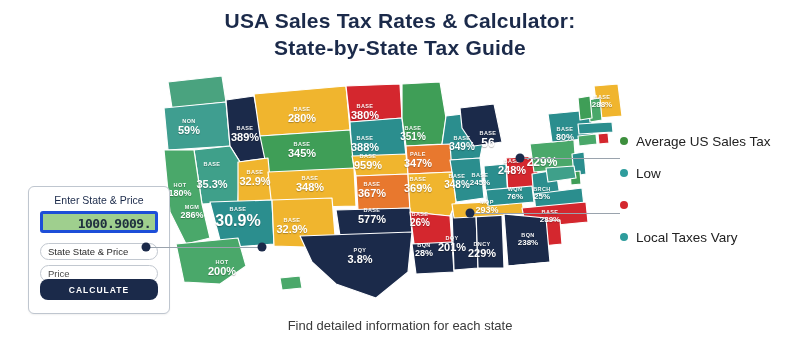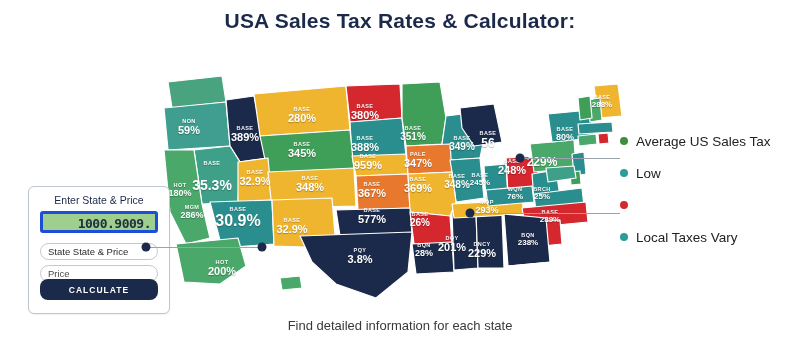--- a/index.html
+++ b/index.html
@@ -77,20 +77,21 @@
   .ldot{position:absolute;width:9px;height:9px;border-radius:50%;
         background:#1b2a4a;transform:translate(-50%,-50%);}
 </style>
 </head>
 <body>
 
 <div id="stage">
 
   <div class="title">
     <span>USA Sales Tax Rates &amp; Calculator:</span>
+    <span class="l2">State-by-State Tax Guide</span>
   </div>
 
   <div id="mapwrap">
     <svg id="mapsvg" viewBox="0 0 500 240" xmlns="http://www.w3.org/2000/svg">
       <g id="states">
           <polygon points="18,10 72,4 76,30 22,36" fill="#4aa37f" class="stpath"></polygon>
           <polygon points="14,36 76,30 80,74 18,78" fill="#3f9e90" class="stpath"></polygon>
           <polygon points="76,28 104,24 110,54 118,86 90,90 80,74" fill="#1b2a4a" class="stpath"></polygon>
           <polygon points="104,22 196,14 200,58 110,64" fill="#f0b52e" class="stpath"></polygon>
           <polygon points="196,14 250,12 252,46 200,50" fill="#d4272e" class="stpath"></polygon>
@@ -169,21 +170,21 @@
         <div class="slabel" style="left: 215px; top: 72px;">
           <span class="tag">BASE</span>
           <span class="val" style="font-size: 11px;">388%</span>
         </div>
         <div class="slabel" style="left: 152px; top: 78px;">
           <span class="tag">BASE</span>
           <span class="val" style="font-size: 11px;">345%</span>
         </div>
         <div class="slabel" style="left: 62px; top: 104px;">
           <span class="tag">BASE</span>
-          <span class="val" style="font-size: 14px; margin-top: 11px;">35.3%</span>
+          <span class="val" style="font-size: 11px; margin-top: 11px;">35.3%</span>
         </div>
         <div class="slabel" style="left: 30px; top: 118px;">
           <span class="tag">HOT</span>
           <span class="val" style="font-size: 9px;">180%</span>
         </div>
         <div class="slabel" style="left: 42px; top: 140px;">
           <span class="tag">MGM</span>
           <span class="val" style="font-size: 9px;">286%</span>
         </div>
         <div class="slabel" style="left: 105px; top: 106px;">

